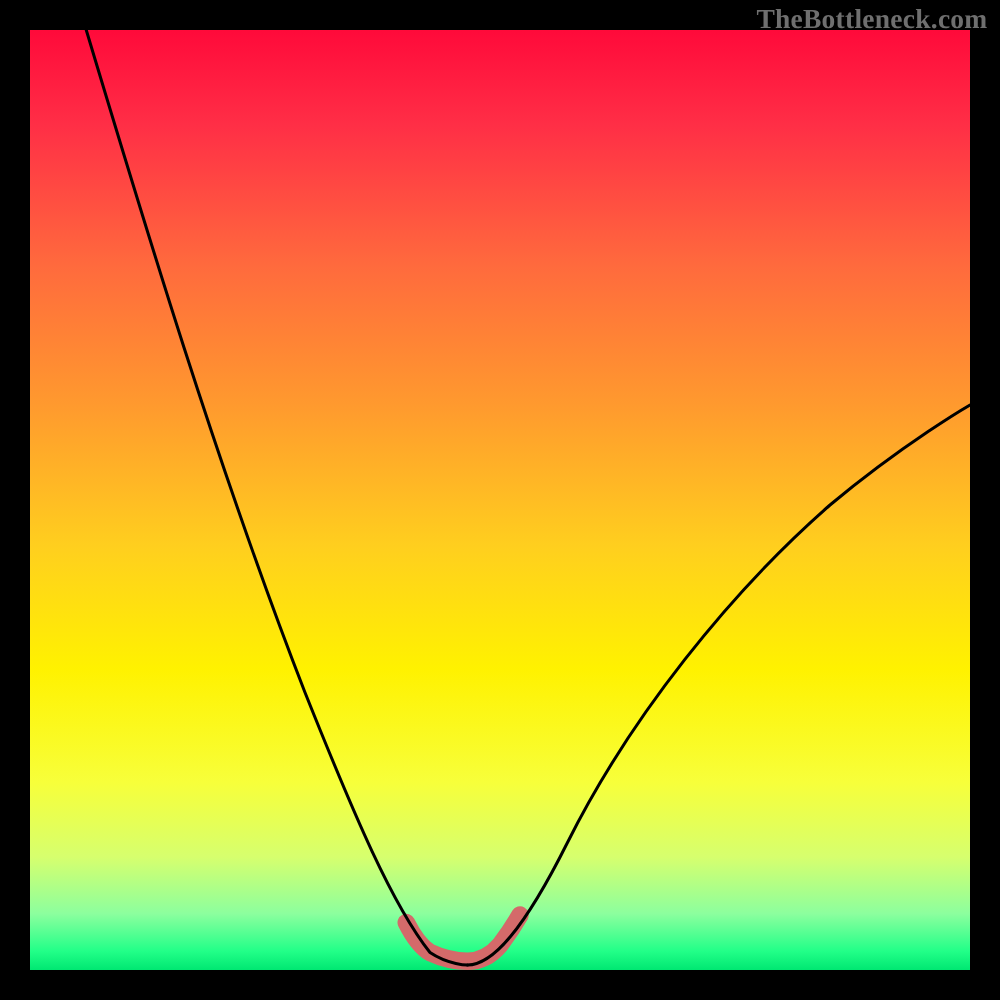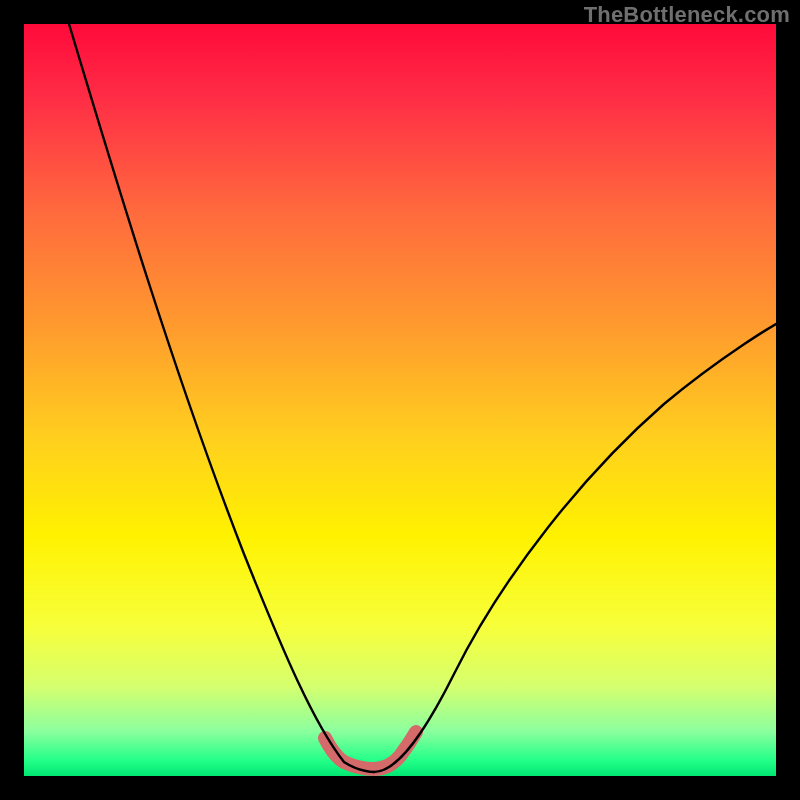--- a/index.html
+++ b/index.html
@@ -22,21 +22,21 @@
     position: absolute;
     left: 0;
     top: 0;
     width: 100%;
     height: 100%;
   }
   .watermark {
     position: absolute;
     top: 2px;
     right: 10px;
-    font-family: Liberation Sans, sans-serif;
+    font-family: Liberation Serif, serif;
     font-size: 22px;
     font-weight: 600;
     color: #6f6f6f;
     letter-spacing: 0.2px;
   }
   svg.curve {
     position: absolute;
     left: 0;
     top: 0;
     width: 100%;

